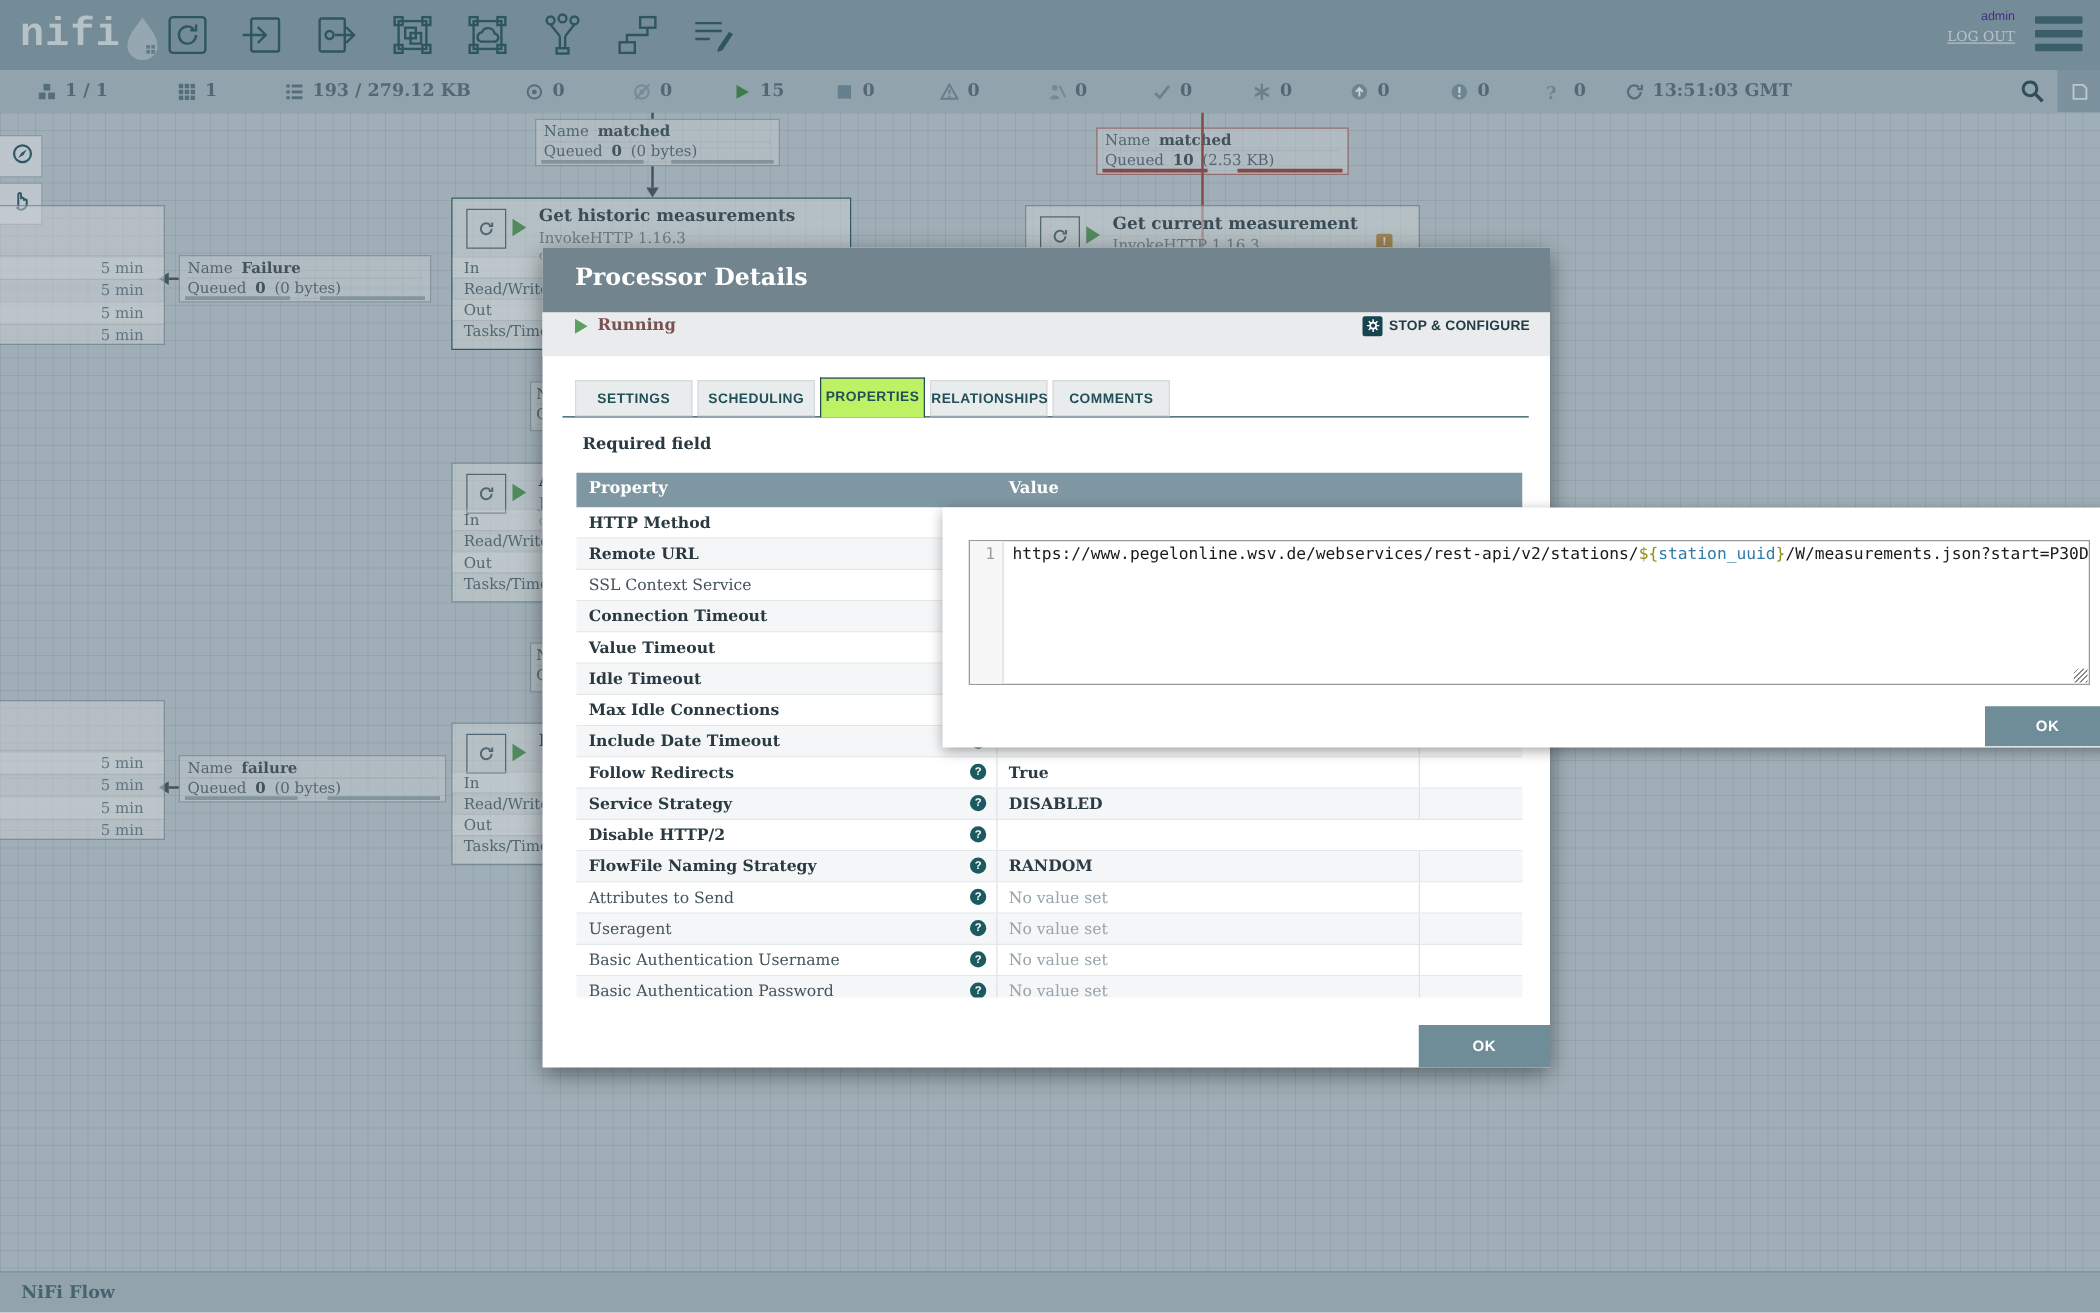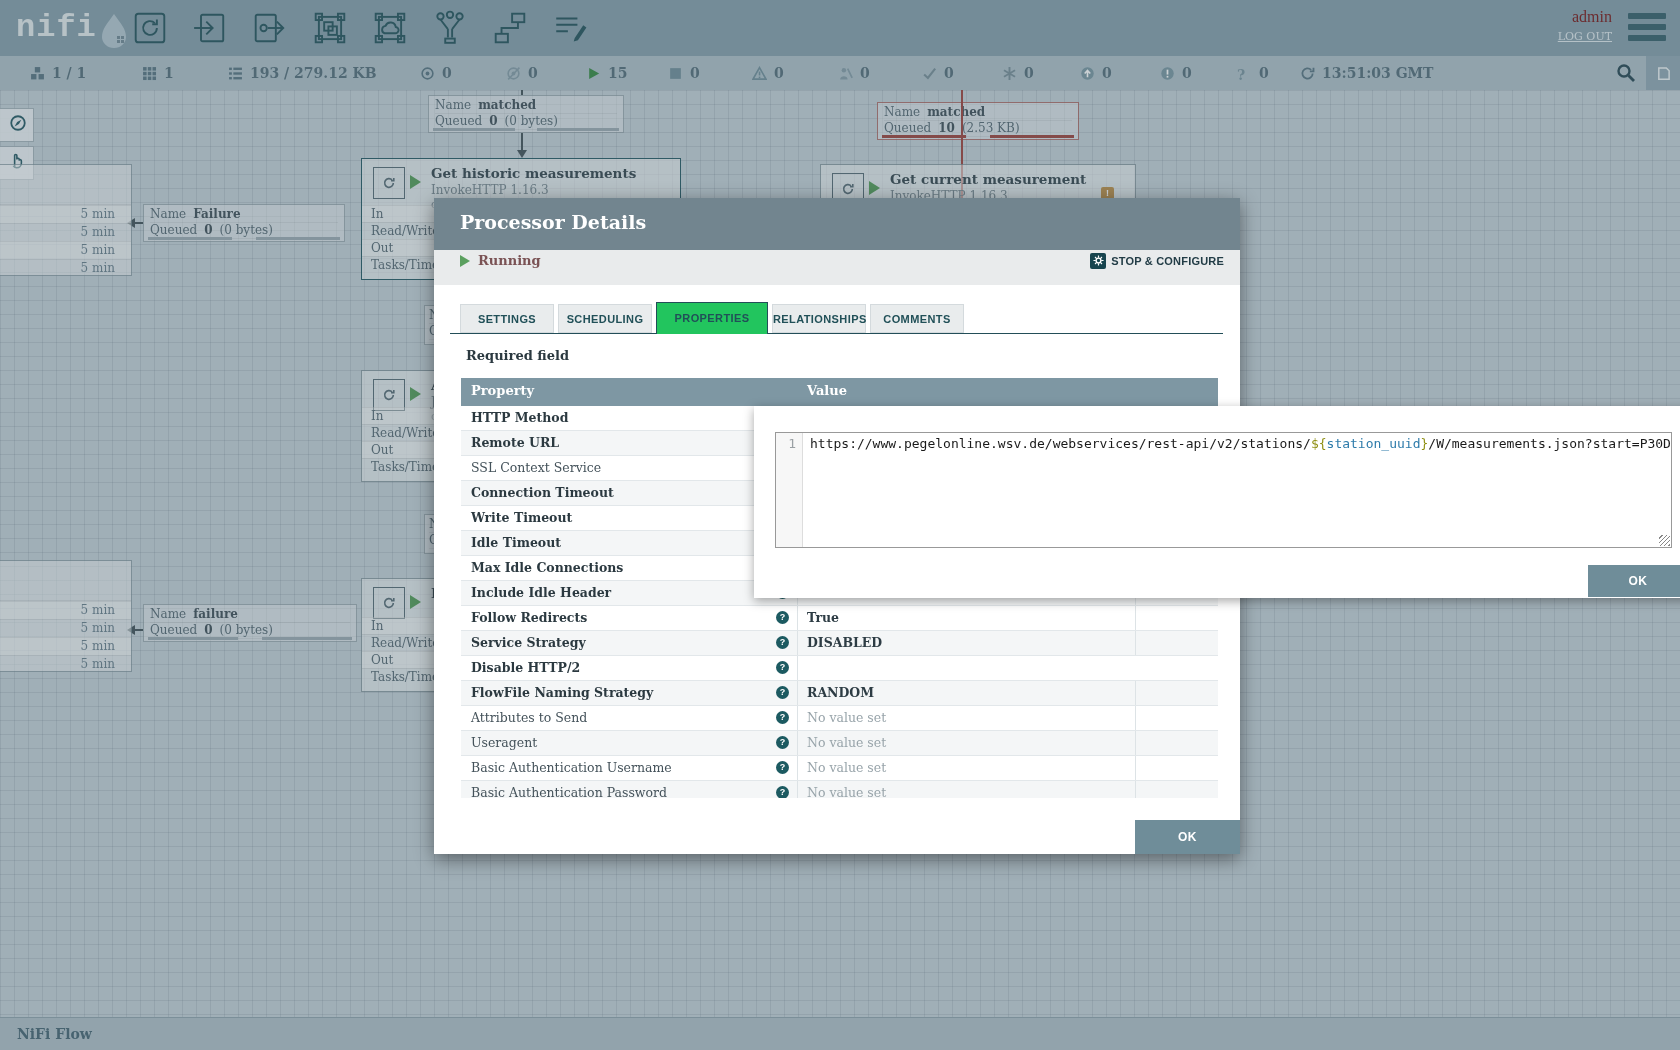--- a/index.html
+++ b/index.html
@@ -9,21 +9,21 @@
   
   .tophdr{position:absolute;left:0;top:0;width:100%;height:56px;background:#8aa3af;z-index:1;}
   .logo{position:absolute;left:16px;top:6px;display:flex;align-items:center;}
   .logo-text{font-family:Liberation Mono, monospace;font-weight:bold;font-size:32px;
     color:rgba(255,255,255,0.78);letter-spacing:1px;line-height:44px;}
   .logo-drop{margin-left:2px;margin-top:4px;}
   .toolbar{position:absolute;left:132px;top:10px;display:flex;gap:24px;}
   .tb-icon{width:36px;height:36px;display:block;cursor:grab;}
   .tb-icon svg{width:36px;height:36px;}
   .hdr-user{position:absolute;right:68px;top:8px;text-align:right;}
-  .hdr-user .uname{font-family:Liberation Serif, serif;font-size:16px;color:#7f1d1d;display:block;}
+  .hdr-user .uname{font-family:Liberation Sans, sans-serif;font-size:10px;color:#4c1d95;display:block;}
   .hdr-user .ulogout{font-family:"DejaVu Serif",serif;font-size:11px;color:#e2eaee;
     text-decoration:underline;display:block;margin-top:4px;cursor:pointer;}
   .hamburger{position:absolute;right:14px;top:13px;width:38px;height:30px;cursor:pointer;}
   .hamburger i{display:block;width:38px;height:6px;background:#3d6671;margin-bottom:5px;border-radius:1px;}
 
   
   .statusbar{position:absolute;left:0;top:56px;width:100%;height:34px;background:#b1c2ca;z-index:1;
     border-bottom:1px solid #9fb2bb;}
   .sb-item{position:absolute;top:0;height:34px;display:flex;align-items:center;gap:7px;}
   .sb-item .sic{width:15px;height:15px;display:inline-block;}
@@ -109,22 +109,22 @@
   .run-label{font-family:"DejaVu Serif",serif;font-size:13px;font-weight:bold;color:#7a5254;}
   .stop-config{margin-left:auto;display:flex;align-items:center;gap:5px;cursor:pointer;}
   .stop-config .gearbox{width:16px;height:16px;background:#17444e;border-radius:2px;
     display:flex;align-items:center;justify-content:center;}
   .stop-config .sc-label{font-size:11px;font-weight:bold;color:#223c46;letter-spacing:0.2px;}
   .tabs{position:absolute;left:16px;right:17px;top:103px;height:33px;display:flex;align-items:flex-end;
     gap:4px;border-bottom:1px solid #234e58;padding-left:10px;box-sizing:border-box;}
   .tab{height:29px;line-height:29px;width:94px;text-align:center;background:#e9eced;
     border:1px solid #d4dadd;font-size:11px;font-weight:bold;color:#215058;letter-spacing:0.4px;
     box-sizing:border-box;cursor:pointer;}
-  .tab.active{height:32px;line-height:31px;background:#22c55e;border:1px solid #234e58;border-bottom:none;
-    position:relative;top:1px;width:112px;}
+  .tab.active{height:32px;line-height:31px;background:#bef264;border:1px solid #234e58;border-bottom:none;
+    position:relative;top:1px;width:84px;}
   .req-note{position:absolute;left:32px;top:150px;font-family:"DejaVu Serif",serif;font-size:13px;
     font-weight:bold;color:#2b3940;}
   .ptable{position:absolute;left:27px;top:180px;width:757px;height:420px;overflow:hidden;}
   .pthead{height:28px;background:#7e97a3;position:relative;}
   .pthead span{font-family:"DejaVu Serif",serif;font-size:13px;font-weight:bold;color:#fff;
     position:absolute;top:5px;}
   .th-prop{left:10px;} .th-val{left:346px;}
   .ptbody{border-bottom:1px solid #e2e7ea;}
   .prow{height:24px;display:flex;border-bottom:1px solid #e2e7ea;background:#fff;position:relative;}
   .prow.even{background:#f4f6f7;}
@@ -663,21 +663,21 @@
               <span class="pname req">Connection Timeout</span>
               <span class="phelp">?</span>
             </span>
             <span class="vcell">
               <span class="pvalue "></span>
             </span>
             <span class="xcell"></span>
           </div>
           <div class="prow">
             <span class="pcell">
-              <span class="pname req">Write Timeout</span>
+              <span class="pname req">Value Timeout</span>
               <span class="phelp">?</span>
             </span>
             <span class="vcell">
               <span class="pvalue "></span>
             </span>
             <span class="xcell"></span>
           </div>
           <div class="prow even">
             <span class="pcell">
               <span class="pname req">Idle Timeout</span>
@@ -693,21 +693,21 @@
               <span class="pname req">Max Idle Connections</span>
               <span class="phelp">?</span>
             </span>
             <span class="vcell">
               <span class="pvalue "></span>
             </span>
             <span class="xcell"></span>
           </div>
           <div class="prow even">
             <span class="pcell">
-              <span class="pname req">Include Idle Header</span>
+              <span class="pname req">Include Date Timeout</span>
               <span class="phelp">?</span>
             </span>
             <span class="vcell">
               <span class="pvalue "></span>
             </span>
             <span class="xcell"></span>
           </div>
           <div class="prow">
             <span class="pcell">
               <span class="pname req">Follow Redirects</span>

